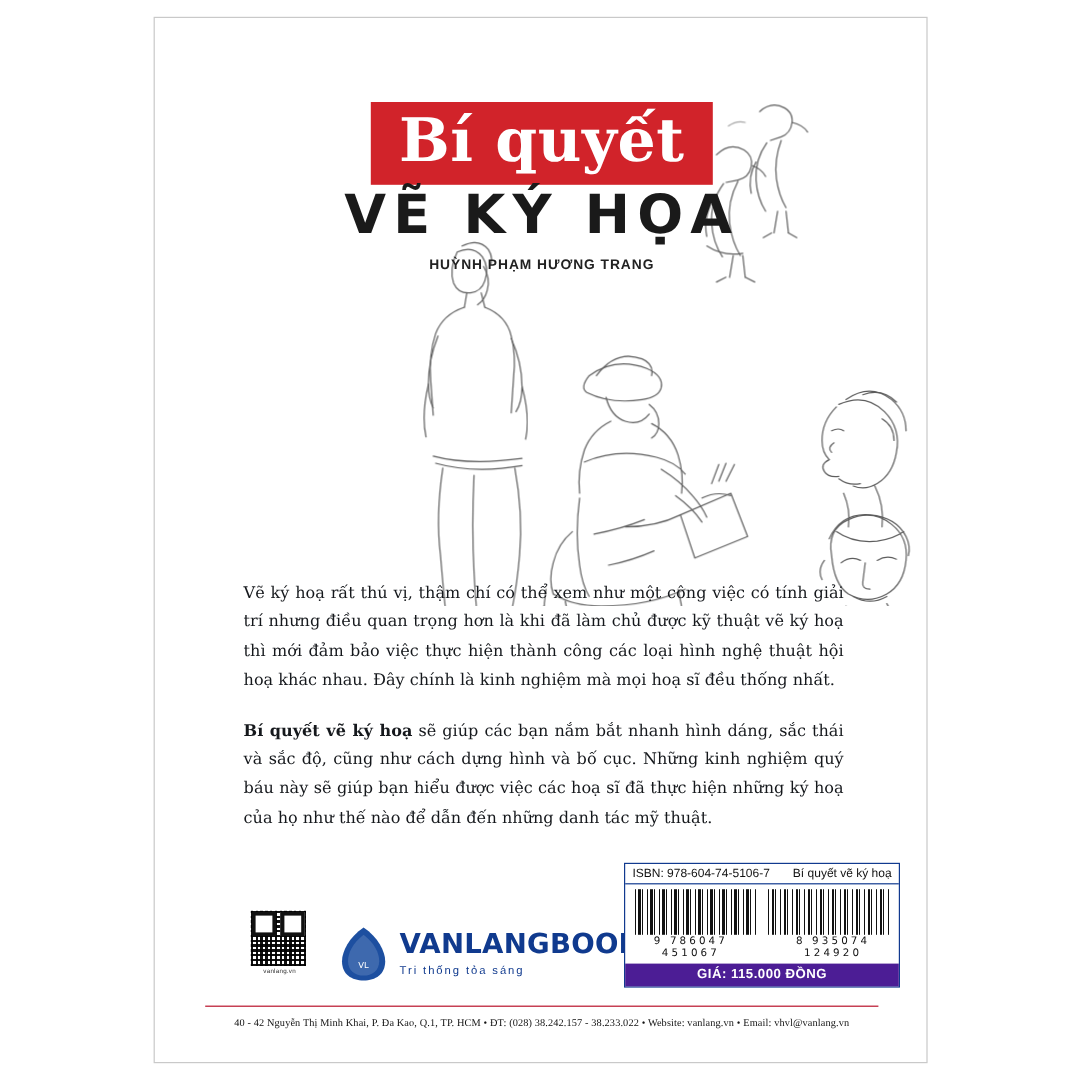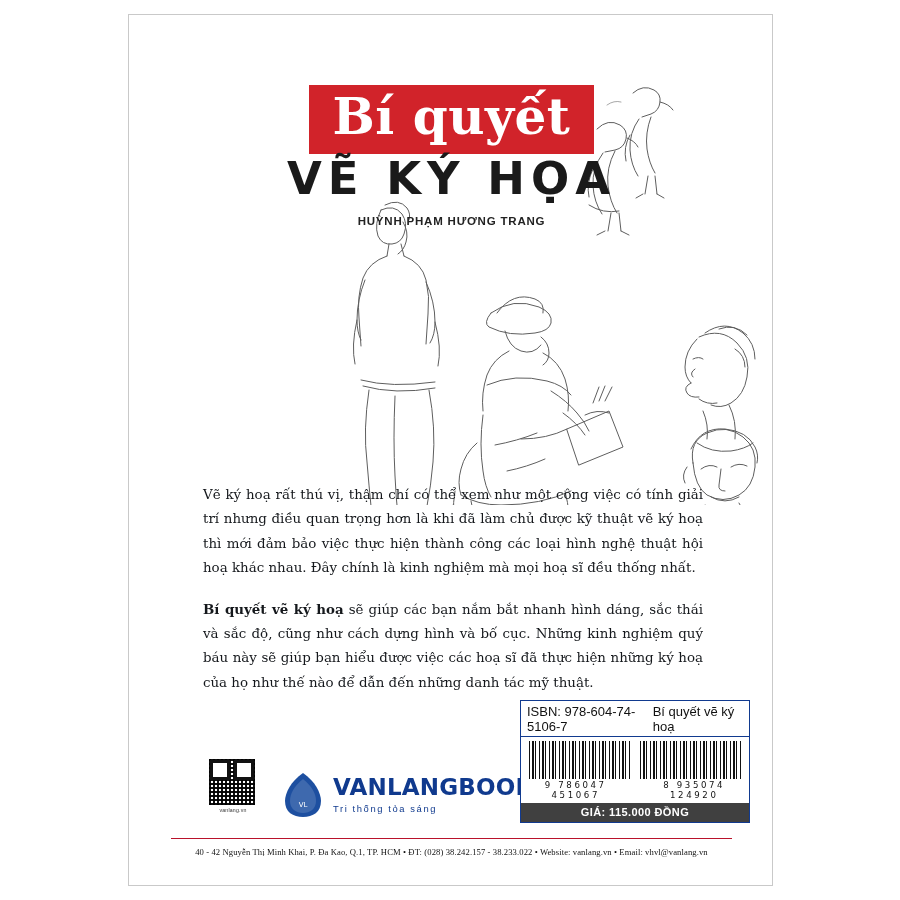--- a/index.html
+++ b/index.html
@@ -170,21 +170,21 @@
     width: 230px;
     border: 1px solid #113a8f;
     box-sizing: border-box;
     background: #fff;
   }
   .bp-head {
     display: flex;
     justify-content: space-between;
     align-items: center;
     padding: 3px 6px 2px 6px;
-    font-size: 13px;
+    font-size: 10px;
     color: #111;
     border-bottom: 1px solid #113a8f;
   }
   .bp-bars {
     display: flex;
     gap: 10px;
     padding: 4px 8px 0 8px;
   }
   .bars {
     flex: 1;
@@ -202,21 +202,21 @@
   }
   .bp-num {
     flex: 1;
     font-family: "DejaVu Sans", sans-serif;
     font-size: 8.6px;
     letter-spacing: 2.6px;
     color: #111;
     text-align: center;
   }
   .bp-price {
-    background: #404040;
+    background: #4c1d95;
     color: #ffffff;
     text-align: center;
     font-size: 11px;
     font-weight: bold;
     letter-spacing: 0.4px;
     padding: 3px 0 4px 0;
   }
 
   .footer-rule {
     position: absolute;

